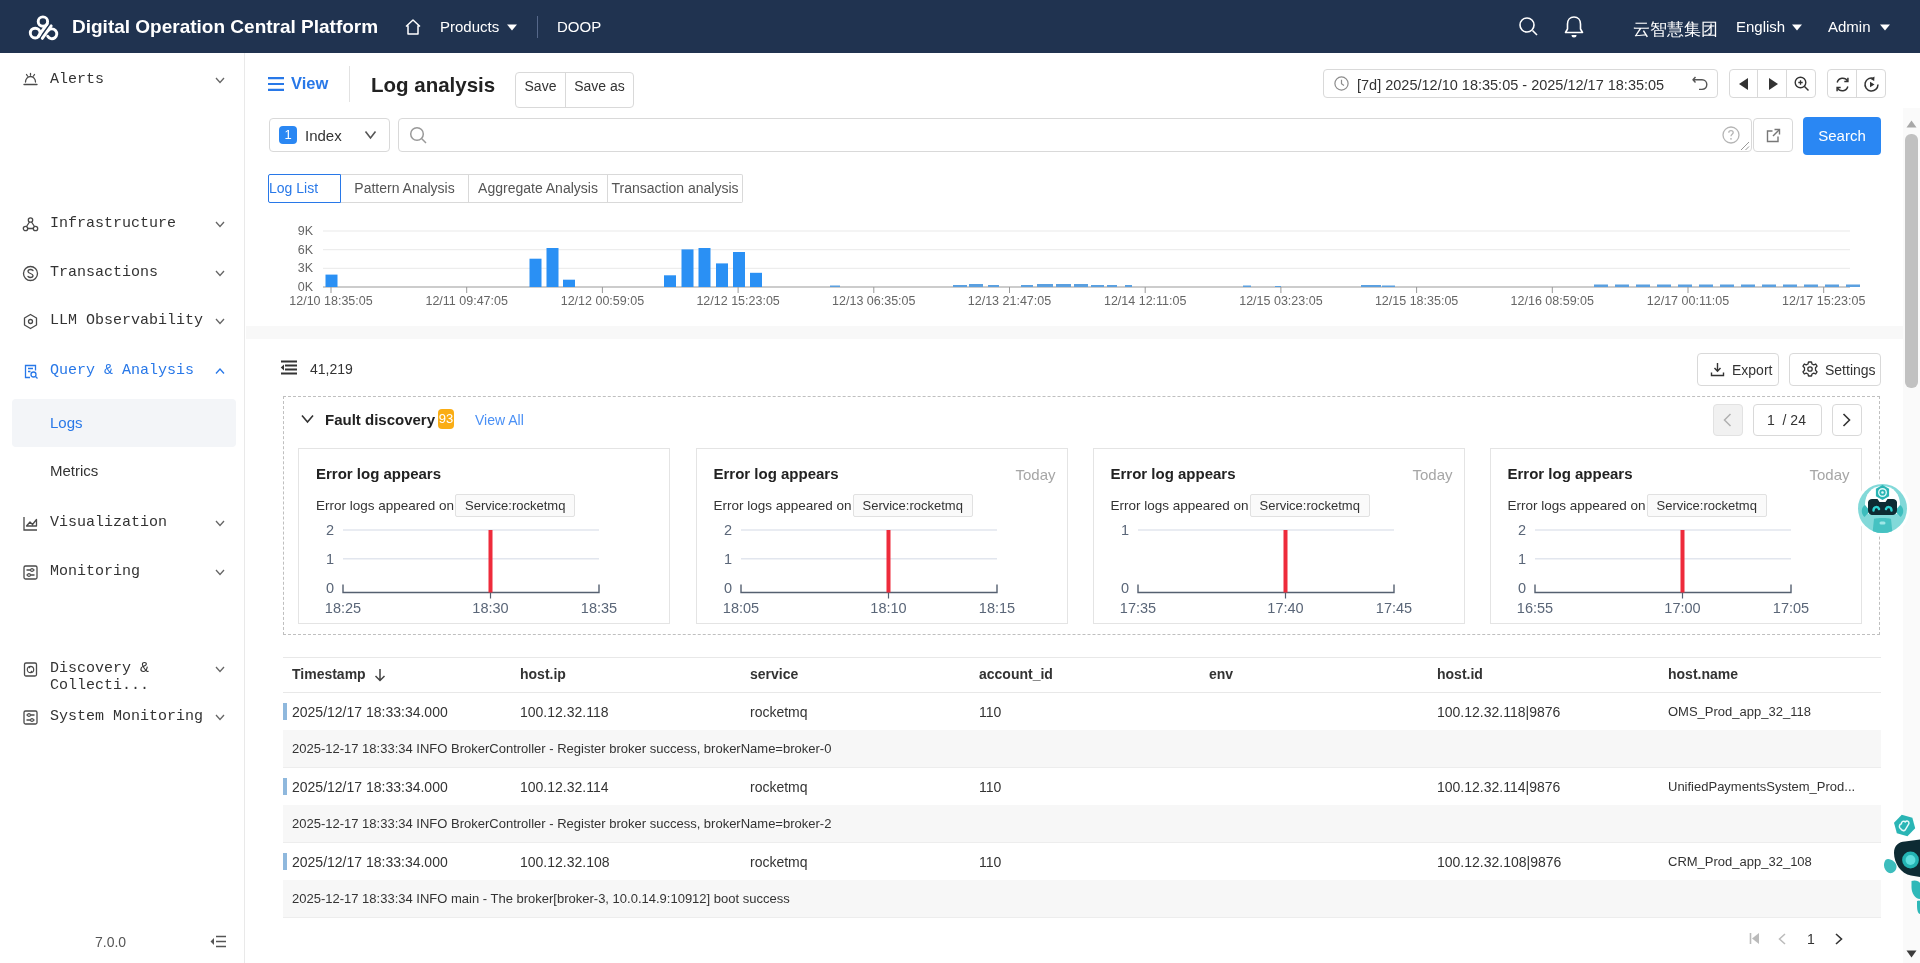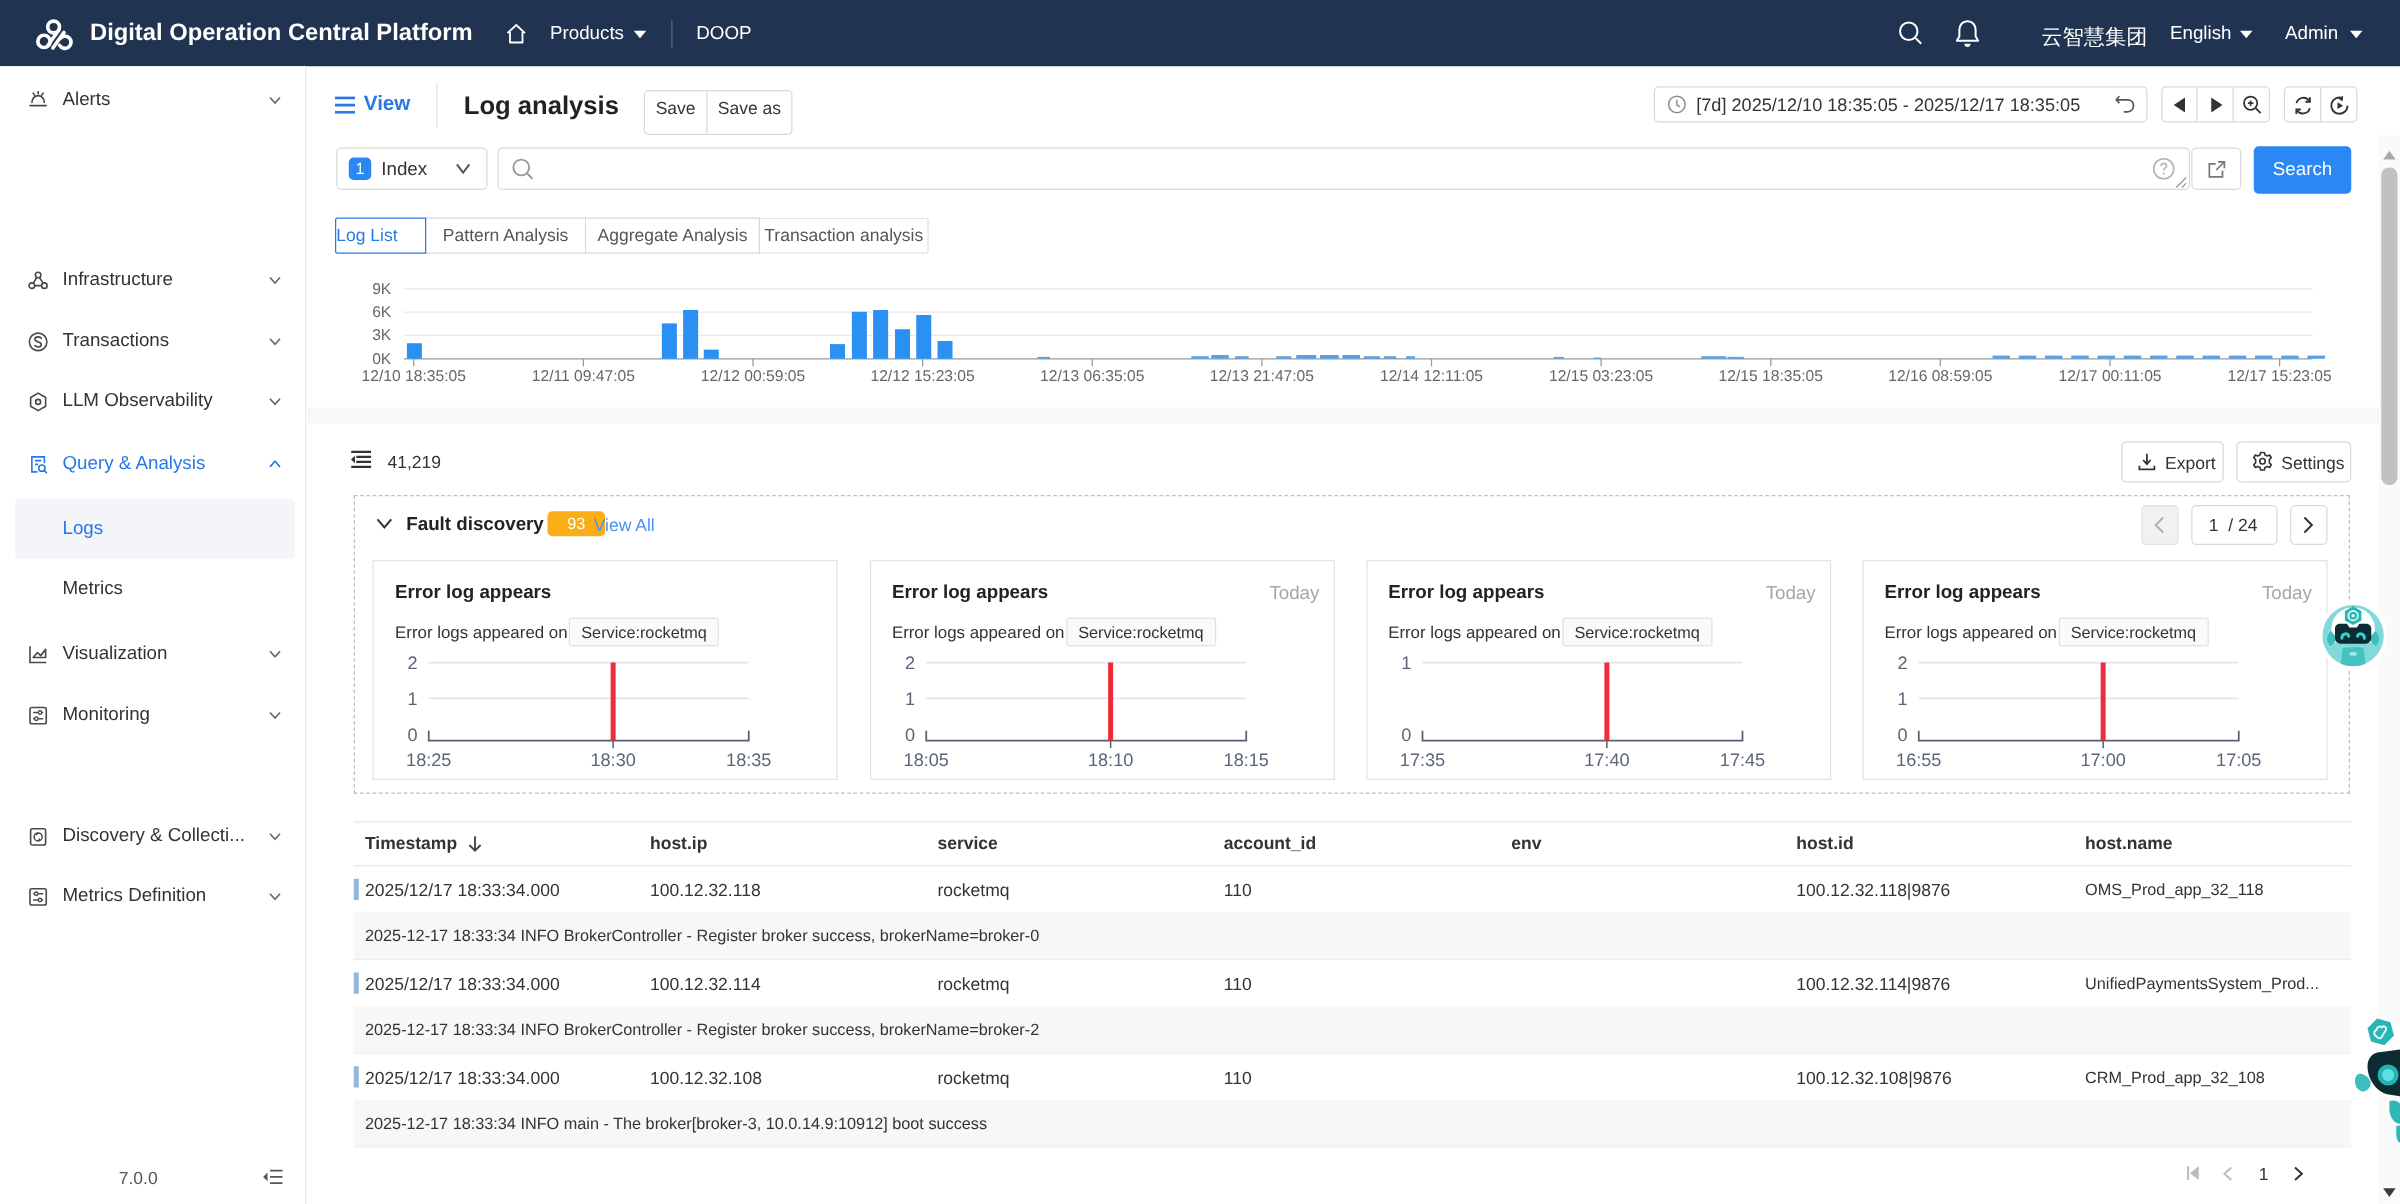--- a/index.html
+++ b/index.html
@@ -8,21 +8,21 @@
 
 
 #navbar { position:absolute; left:0; top:0; width:1920px; height:53px; background:#203350; color:#fff; }
 #navbar .title { position:absolute; left:72px; top:16px; font-size:19px; font-weight:700; letter-spacing:0px; }
 #navbar .nav-item { position:absolute; top:18px; font-size:15px; color:#fff; }
 
 
 #sidebar { position:absolute; left:0; top:53px; width:245px; height:910px; background:#fff; border-right:1px solid #e9e9e9; }
 .menu-item { position:absolute; left:0; width:245px; height:40px; }
 .menu-item .mi-icon { position:absolute; left:22px; top:3px; width:17px; height:17px; }
-.menu-item .mi-label { position:absolute; left:50px; top:2px; font-size:15px; color:#333; }
+.menu-item .mi-label { position:absolute; left:50px; top:2px; font-size:15px; color:#333;font-family:Liberation Mono, monospace; }
 .menu-item .mi-arrow { position:absolute; left:214px; top:5px; width:12px; height:12px; }
 .blue { color:#2878e8 !important; }
 
 svg { display:block; }
 </style>
 </head>
 <body>
 
 <div id="navbar">
   <svg class="abs" style="left:27px;top:13px" width="34" height="29" viewBox="0 0 34 29">
@@ -153,21 +153,21 @@
         <path d="M2 4 L6 8.5 L10 4" fill="none" stroke="#666" stroke-width="1.3"></path>
       </svg>
   </div>
   <div class="menu-item" style="top:653px">
     <svg class="mi-icon" viewBox="0 0 17 17">
         <rect x="2" y="2" width="13" height="13" rx="1.5" fill="none" stroke="#4a4a4a" stroke-width="1.3"></rect>
         <path d="M4.5 6 H12.5 M4.5 11 H12.5" stroke="#4a4a4a" stroke-width="1.3"></path>
         <circle cx="7" cy="6" r="1.4" fill="#fff" stroke="#4a4a4a" stroke-width="1.1"></circle>
         <circle cx="10" cy="11" r="1.4" fill="#fff" stroke="#4a4a4a" stroke-width="1.1"></circle>
       </svg>
-    <div class="mi-label">Metrics Definition</div>
+    <div class="mi-label">System Monitoring</div>
     <svg class="mi-arrow" viewBox="0 0 12 12">
         <path d="M2 4 L6 8.5 L10 4" fill="none" stroke="#666" stroke-width="1.3"></path>
       </svg>
   </div>
   <div class="abs" style="left:95px;top:881px;font-size:14px;color:#555">7.0.0</div>
   <svg class="abs" style="left:209px;top:879px" width="19" height="19" viewBox="0 0 19 19">
       <path d="M7 4.5 H17 M7 9.5 H17 M7 14.5 H17" stroke="#555" stroke-width="1.5"></path>
       <path d="M5 6 L1.5 9.5 L5 13 Z" fill="#555"></path>
     </svg>
 </div>
@@ -354,21 +354,21 @@
     <path d="M8 1 L9.5 1 L10 3 L11.8 3.8 L13.7 3 L15 5.2 L13.5 6.7 L13.5 9.3 L15 10.8 L13.7 13 L11.8 12.2 L10 13 L9.5 15 L6.5 15 L6 13 L4.2 12.2 L2.3 13 L1 10.8 L2.5 9.3 L2.5 6.7 L1 5.2 L2.3 3 L4.2 3.8 L6 3 L6.5 1 Z" fill="none" stroke="#333" stroke-width="1.3" stroke-linejoin="round"></path>
     <circle cx="8" cy="8" r="2.2" fill="none" stroke="#333" stroke-width="1.3"></circle>
   </svg>
 <div class="abs" style="left:1825px;top:362px;font-size:14px;color:#333">Settings</div>
 
 <div class="abs" style="left:283px;top:396px;width:1597px;height:239px;border:1px dashed #bfbfbf"></div>
 <svg class="abs" style="left:301px;top:414px" width="13" height="10" viewBox="0 0 13 10">
     <path d="M1 1.5 L6.5 8 L12 1.5" fill="none" stroke="#333" stroke-width="1.6"></path>
   </svg>
 <div class="abs" style="left:325px;top:411px;font-size:15px;font-weight:700;color:#222">Fault discovery</div>
-<div class="abs" style="left:438px;top:409px;width:46px;height:20px;background:#faad14;border-radius:4px;color:#fff;font-size:13px;text-align:center;line-height:20px">93</div>
+<div class="abs" style="left:438px;top:409px;width:16px;height:20px;background:#faad14;border-radius:4px;color:#fff;font-size:13px;text-align:center;line-height:20px">93</div>
 <div class="abs" style="left:475px;top:412px;font-size:14px;color:#4a90f5">View All</div>
 <div class="abs" style="left:1713px;top:404px;width:30px;height:32px;border:1px solid #e2e2e2;border-radius:4px;background:#f1f1f1"></div>
 <svg class="abs" style="left:1723px;top:413px" width="9" height="14" viewBox="0 0 9 14">
     <path d="M7.5 1 L1.5 7 L7.5 13" fill="none" stroke="#b0b0b0" stroke-width="1.5"></path>
   </svg>
 <div class="abs" style="left:1753px;top:404px;width:69px;height:32px;border:1px solid #d9d9d9;border-radius:4px;background:#fff"></div>
 <div class="abs" style="left:1767px;top:412px;font-size:14px;color:#333">1&nbsp; / 24</div>
 <div class="abs" style="left:1832px;top:404px;width:30px;height:32px;border:1px solid #d9d9d9;border-radius:4px;background:#fff"></div>
 <svg class="abs" style="left:1842px;top:413px" width="9" height="14" viewBox="0 0 9 14">
     <path d="M1.5 1 L7.5 7 L1.5 13" fill="none" stroke="#333" stroke-width="1.6"></path>

